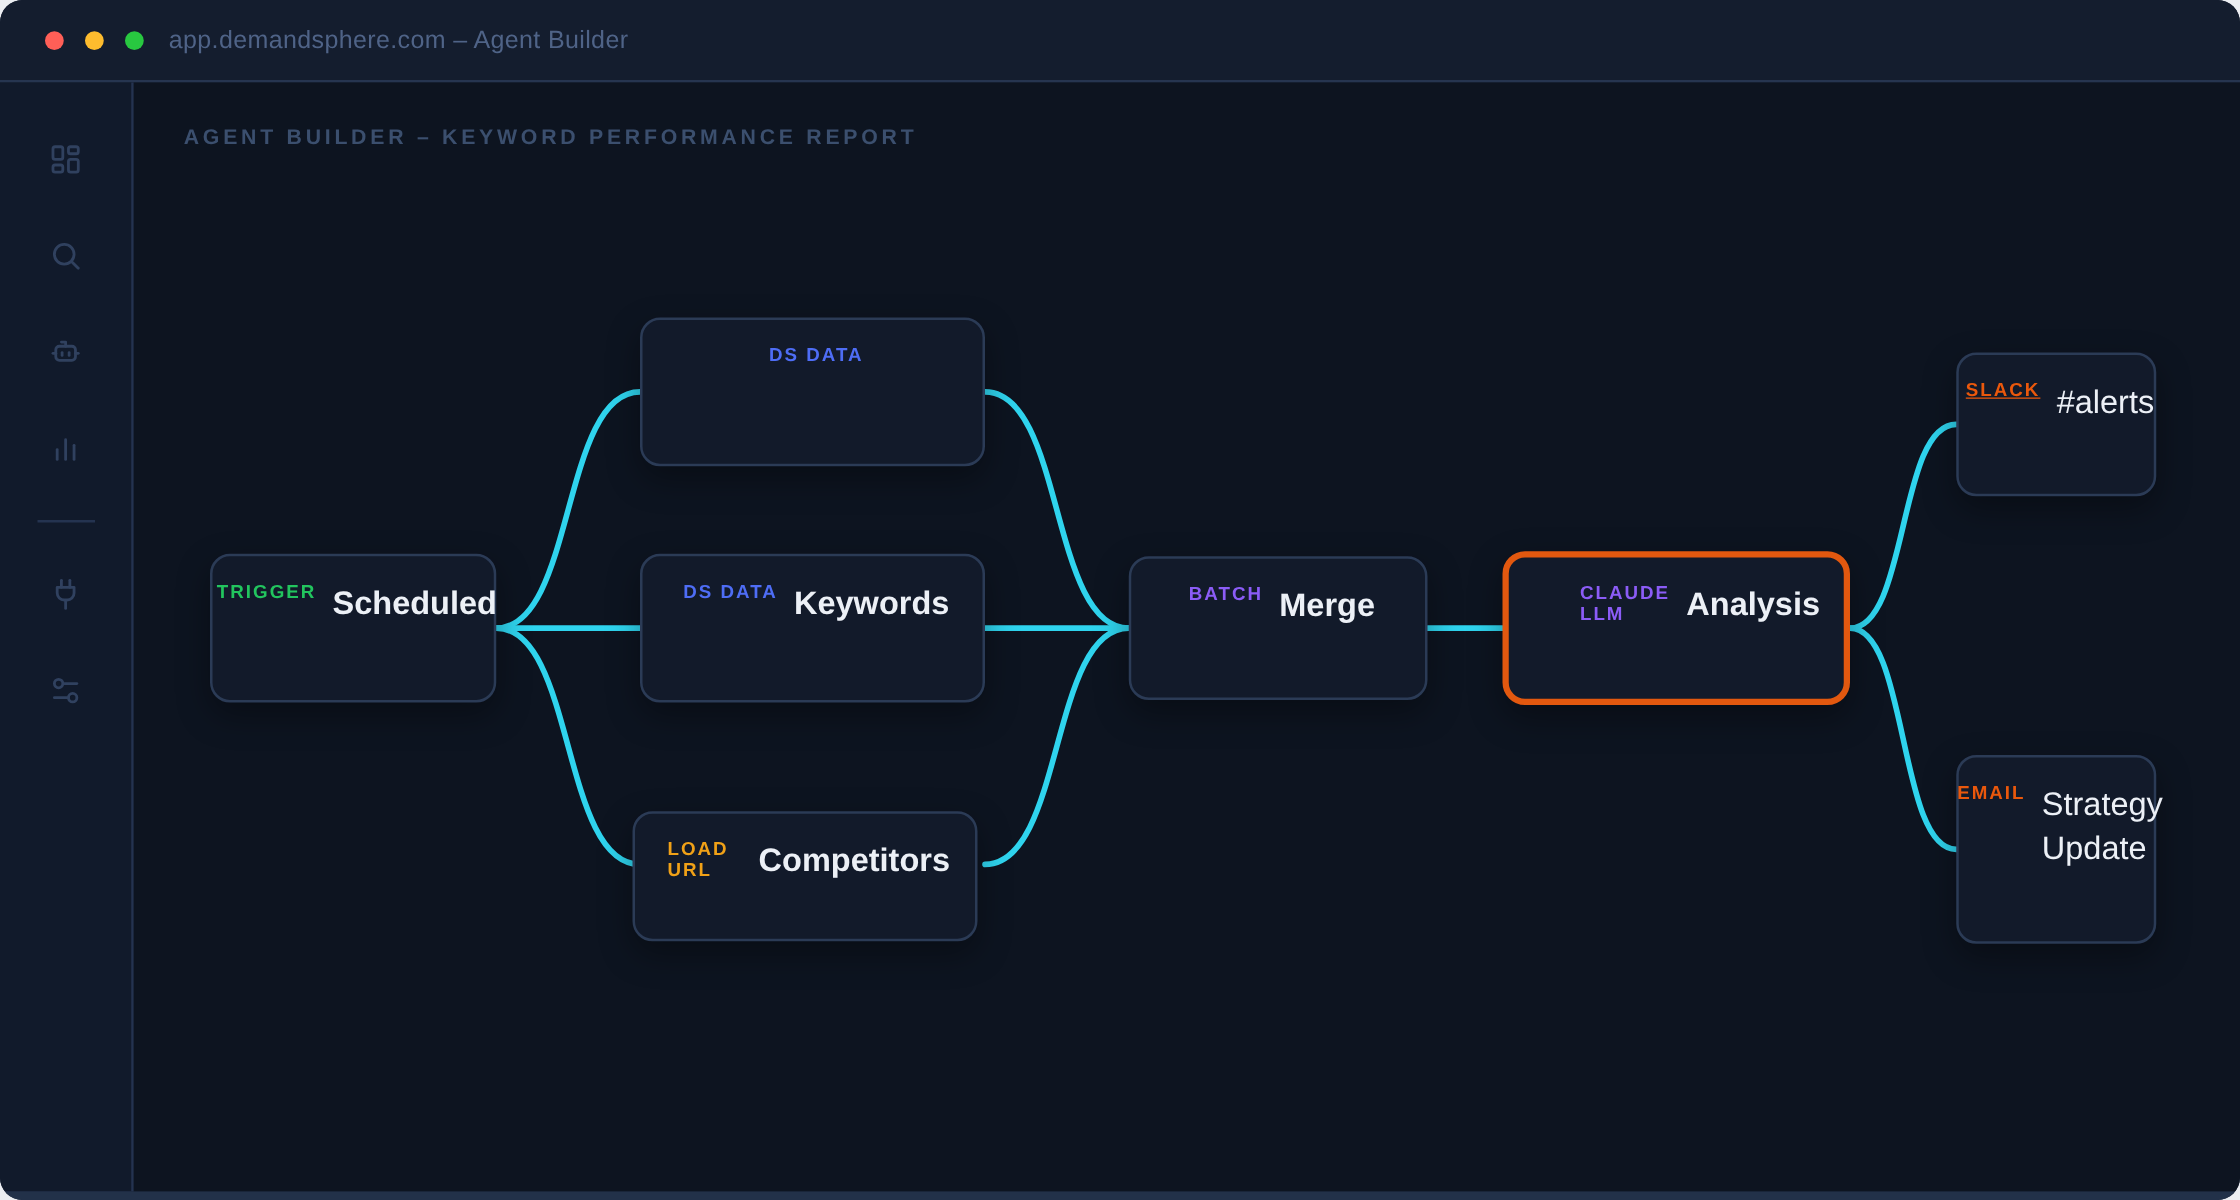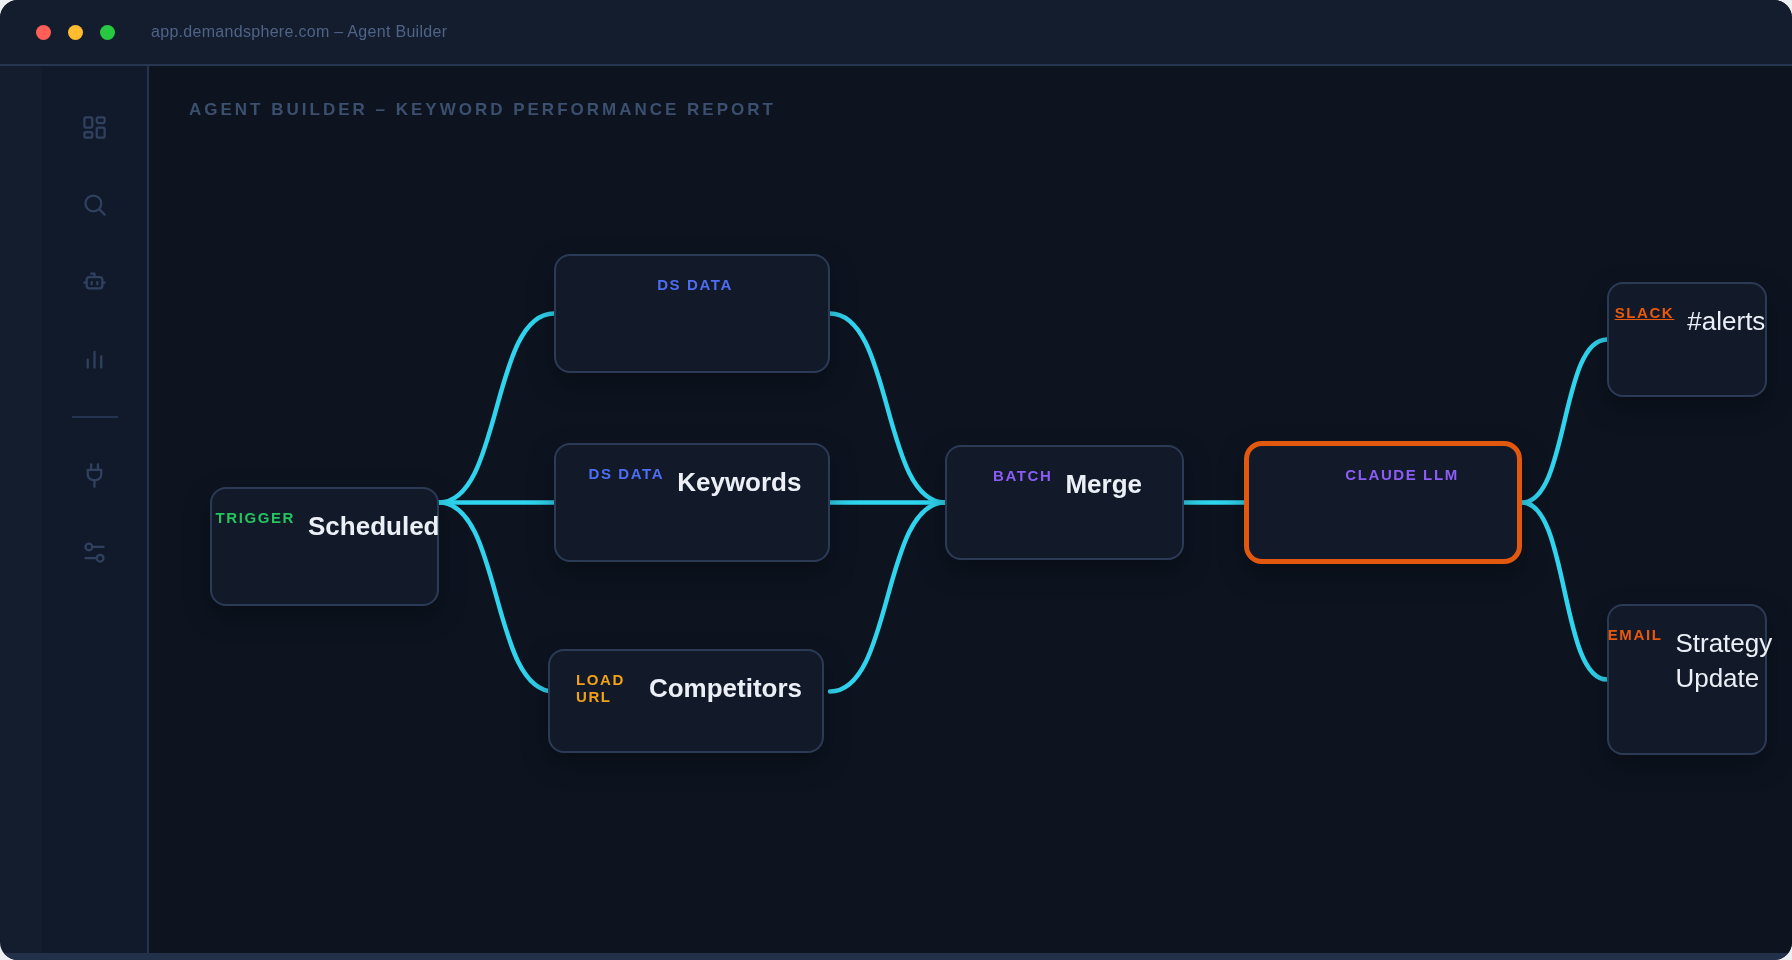--- a/index.html
+++ b/index.html
@@ -18,26 +18,26 @@
   .titlebar {
     height:66px; flex:0 0 66px;
     background:#141d2e;
     border-bottom:2px solid #263550;
     display:flex; align-items:center;
     padding-left:36px;
   }
   .traffic-lights { display:flex; gap:17px; align-items:center; }
   .tl { width:15px; height:15px; border-radius:50%; display:inline-block; }
   .titlebar-title {
-    margin-left:36px;
-    color:#4f6387; font-size:16px; font-weight:500; letter-spacing:.3px;
+    margin-left:20px;
+    color:#4f6387; font-size:20px; font-weight:500; letter-spacing:.3px;
   }
 
   
-  .content { flex:1; display:flex; min-height:0;padding-left:42px; }
+  .content { flex:1; display:flex; min-height:0; }
 
   .sidebar {
     width:107px; flex:0 0 107px;
     background:#111a2b;
     border-right:2px solid #243350;
     display:flex; flex-direction:column; align-items:center;
     padding-top:48px; gap:50px;
   }
   .side-icon { width:27px; height:27px; color:#30415f; display:block; }
   .side-icon svg { width:100%; height:100%; display:block; }
@@ -153,41 +153,42 @@
           <path d="M 290 436.5 C 353.25 436.5, 341.75 436.5, 405 436.5" fill="none" stroke="#2fd4ee" stroke-width="4.5" stroke-linecap="round"></path>
           <path d="M 290 436.5 C 353.25 436.5, 341.75 625.5, 405 625.5" fill="none" stroke="#2fd4ee" stroke-width="4.5" stroke-linecap="round"></path>
           <path d="M 681 247.5 C 744.25 247.5, 732.75 436.5, 796 436.5" fill="none" stroke="#2fd4ee" stroke-width="4.5" stroke-linecap="round"></path>
           <path d="M 681 436.5 C 744.25 436.5, 732.75 436.5, 796 436.5" fill="none" stroke="#2fd4ee" stroke-width="4.5" stroke-linecap="round"></path>
           <path d="M 681 625.5 C 744.25 625.5, 732.75 436.5, 796 436.5" fill="none" stroke="#2fd4ee" stroke-width="4.5" stroke-linecap="round"></path>
           <path d="M 1035 436.5 C 1071 436.5, 1059 436.5, 1095 436.5" fill="none" stroke="#2fd4ee" stroke-width="4.5" stroke-linecap="round"></path>
           <path d="M 1373 436.5 C 1419.75 436.5, 1411.25 273.5, 1458 273.5" fill="none" stroke="#2fd4ee" stroke-width="4.5" stroke-linecap="round"></path>
           <path d="M 1373 436.5 C 1419.75 436.5, 1411.25 613.5, 1458 613.5" fill="none" stroke="#2fd4ee" stroke-width="4.5" stroke-linecap="round"></path>
         </svg>
       <div>
-          <div class="node" style="left: 61px; top: 377px; width: 229px; height: 119px; margin-top: 44px;">
+          <div class="node" style="left: 61px; top: 377px; width: 229px; height: 119px;">
             <div class="badge" style="color: rgb(34, 197, 94);">TRIGGER</div>
             <div class="title">Scheduled</div>
           </div>
           <div class="node" style="left: 405px; top: 188px; width: 276px; height: 119px;">
             <div class="badge" style="color: rgb(78, 109, 245);">DS DATA</div>
           </div>
           <div class="node" style="left: 405px; top: 377px; width: 276px; height: 119px;">
             <div class="badge" style="color: rgb(78, 109, 245);">DS DATA</div>
             <div class="title">Keywords</div>
           </div>
           <div class="node" style="left: 399px; top: 566px; width: 276px; height: 104px; margin-top: 17px;">
             <div class="badge" style="color: rgb(240, 161, 23);">LOAD URL</div>
             <div class="title">Competitors</div>
           </div>
           <div class="node" style="left: 796px; top: 379px; width: 239px; height: 115px;">
             <div class="badge" style="color: rgb(139, 92, 246);">BATCH</div>
             <div class="title">Merge</div>
           </div>
           <div class="node highlighted" style="left: 1095px; top: 375px; width: 278px; height: 123px; border-color: rgb(226, 88, 15);">
             <div class="badge" style="color: rgb(139, 92, 246); margin-left: 32px;">CLAUDE LLM</div>
+            <div class="title">Analysis</div>
           </div>
           <div class="node light" style="left: 1458px; top: 216px; width: 160px; height: 115px;">
             <div class="badge" style="color: rgb(234, 88, 12); text-decoration: underline;">SLACK</div>
             <div class="title">#alerts</div>
           </div>
           <div class="node light" style="left: 1458px; top: 538px; width: 160px; height: 151px;">
             <div class="badge" style="color: rgb(234, 88, 12);">EMAIL</div>
             <div class="title">Strategy Update</div>
           </div>
         </div>

